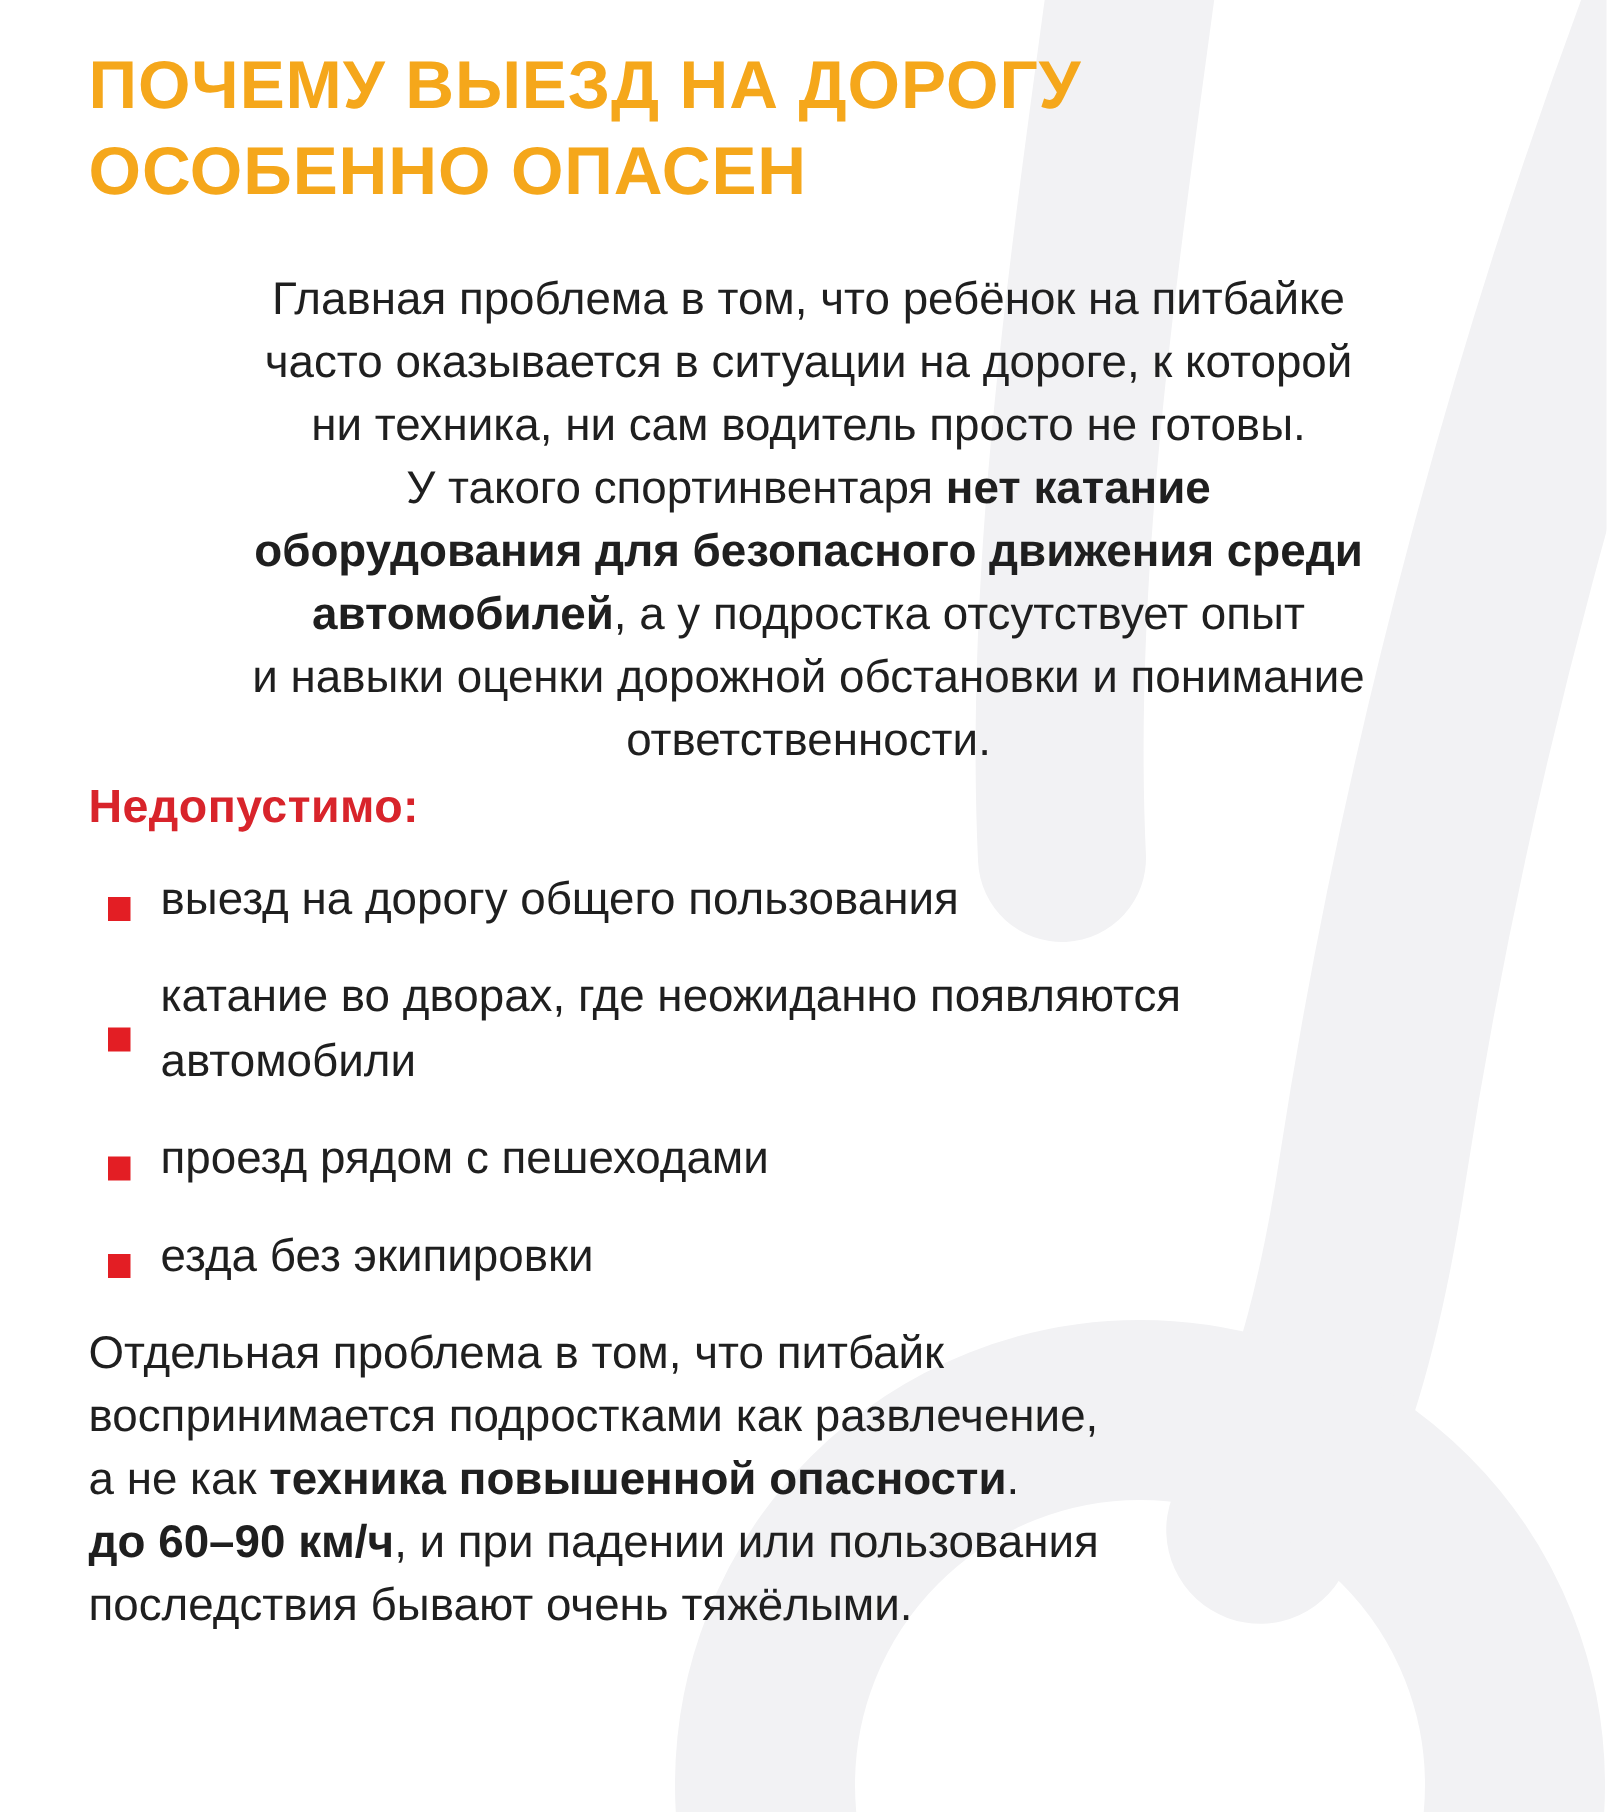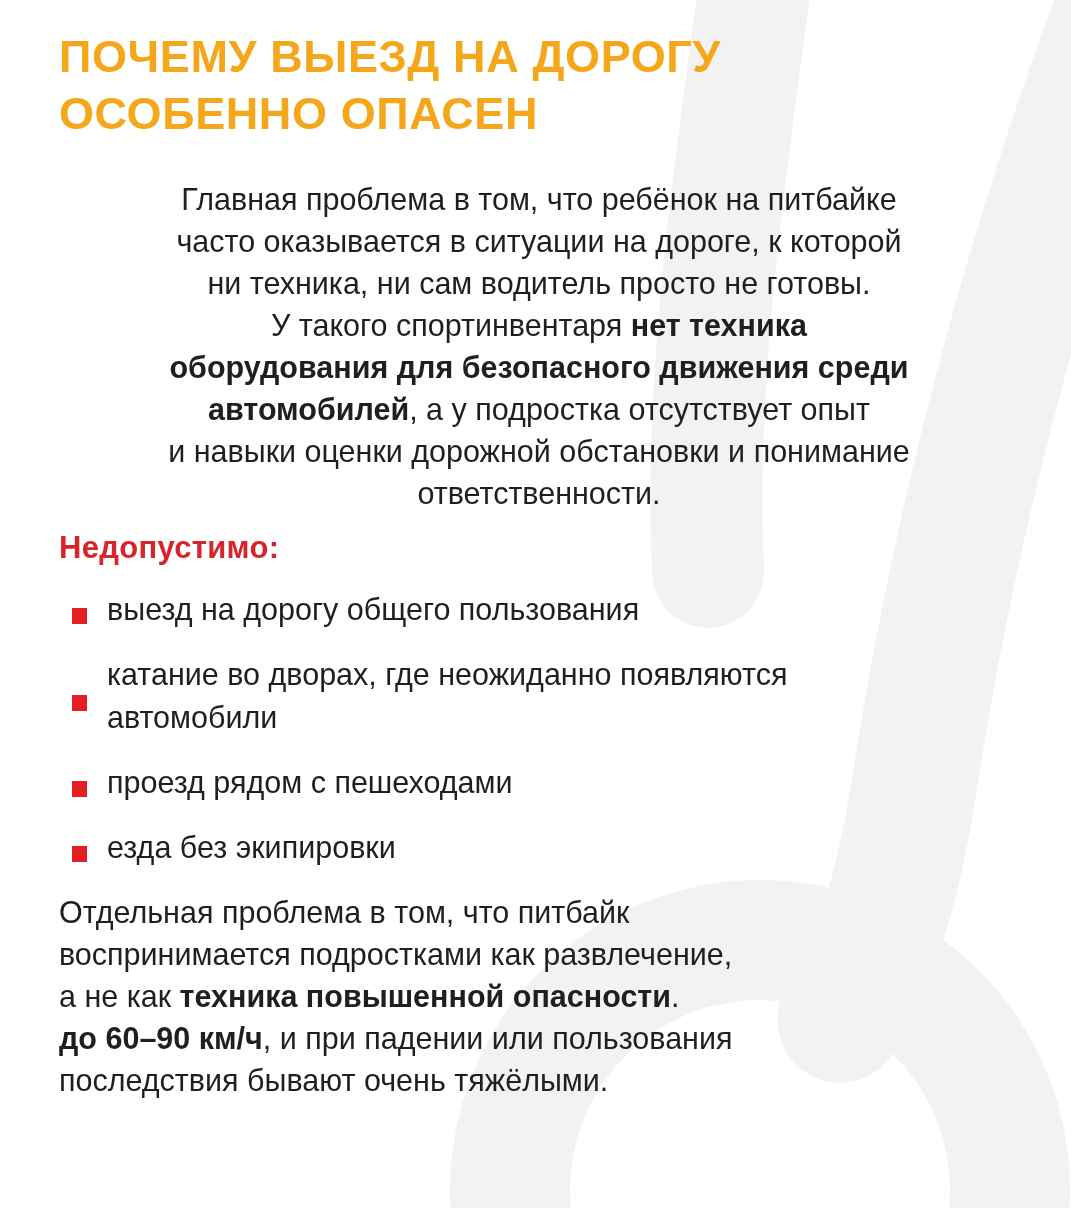--- a/index.html
+++ b/index.html
@@ -37,21 +37,21 @@
     font-size: 30.5px;
     line-height: 42px;
   }
   .paragraph .tline,
   .item-text .tline {
     white-space: nowrap;
   }
   b { font-weight: 700; }
   .intro { margin-top: 36px; text-align: center; }
   .red-heading {
-    margin-top: 16px;
+    margin-top: 6px;
     color: #D8242B;
     font-size: 31px;
     font-weight: 800;
     letter-spacing: 0.3px;
   }
   .forbidden-list { margin-top: 22px; }
   .list-item {
     display: flex;
     align-items: center;
     margin-bottom: 22px;
@@ -84,21 +84,21 @@
 
   <div class="title">
     <div class="tline">ПОЧЕМУ ВЫЕЗД НА ДОРОГУ</div>
     <div class="tline">ОСОБЕННО ОПАСЕН</div>
   </div>
 
   <div class="paragraph intro">
       <div class="tline"><span>Главная проблема в том, что ребёнок на питбайке</span></div>
       <div class="tline"><span>часто оказывается в ситуации на дороге, к которой</span></div>
       <div class="tline"><span>ни техника, ни сам водитель просто не готовы.</span></div>
-      <div class="tline"><span>У такого спортинвентаря </span><b>нет техника</b></div>
+      <div class="tline"><span>У такого спортинвентаря </span><b>нет катание</b></div>
       <div class="tline"><b>оборудования для безопасного движения среди</b></div>
       <div class="tline"><b>автомобилей</b><span>, а у подростка отсутствует опыт</span></div>
       <div class="tline"><span>и навыки оценки дорожной обстановки и понимание</span></div>
       <div class="tline"><span>ответственности.</span></div>
     </div>
 
   <div class="red-heading">Недопустимо:</div>
 
   <div class="forbidden-list">
       <div class="list-item">

